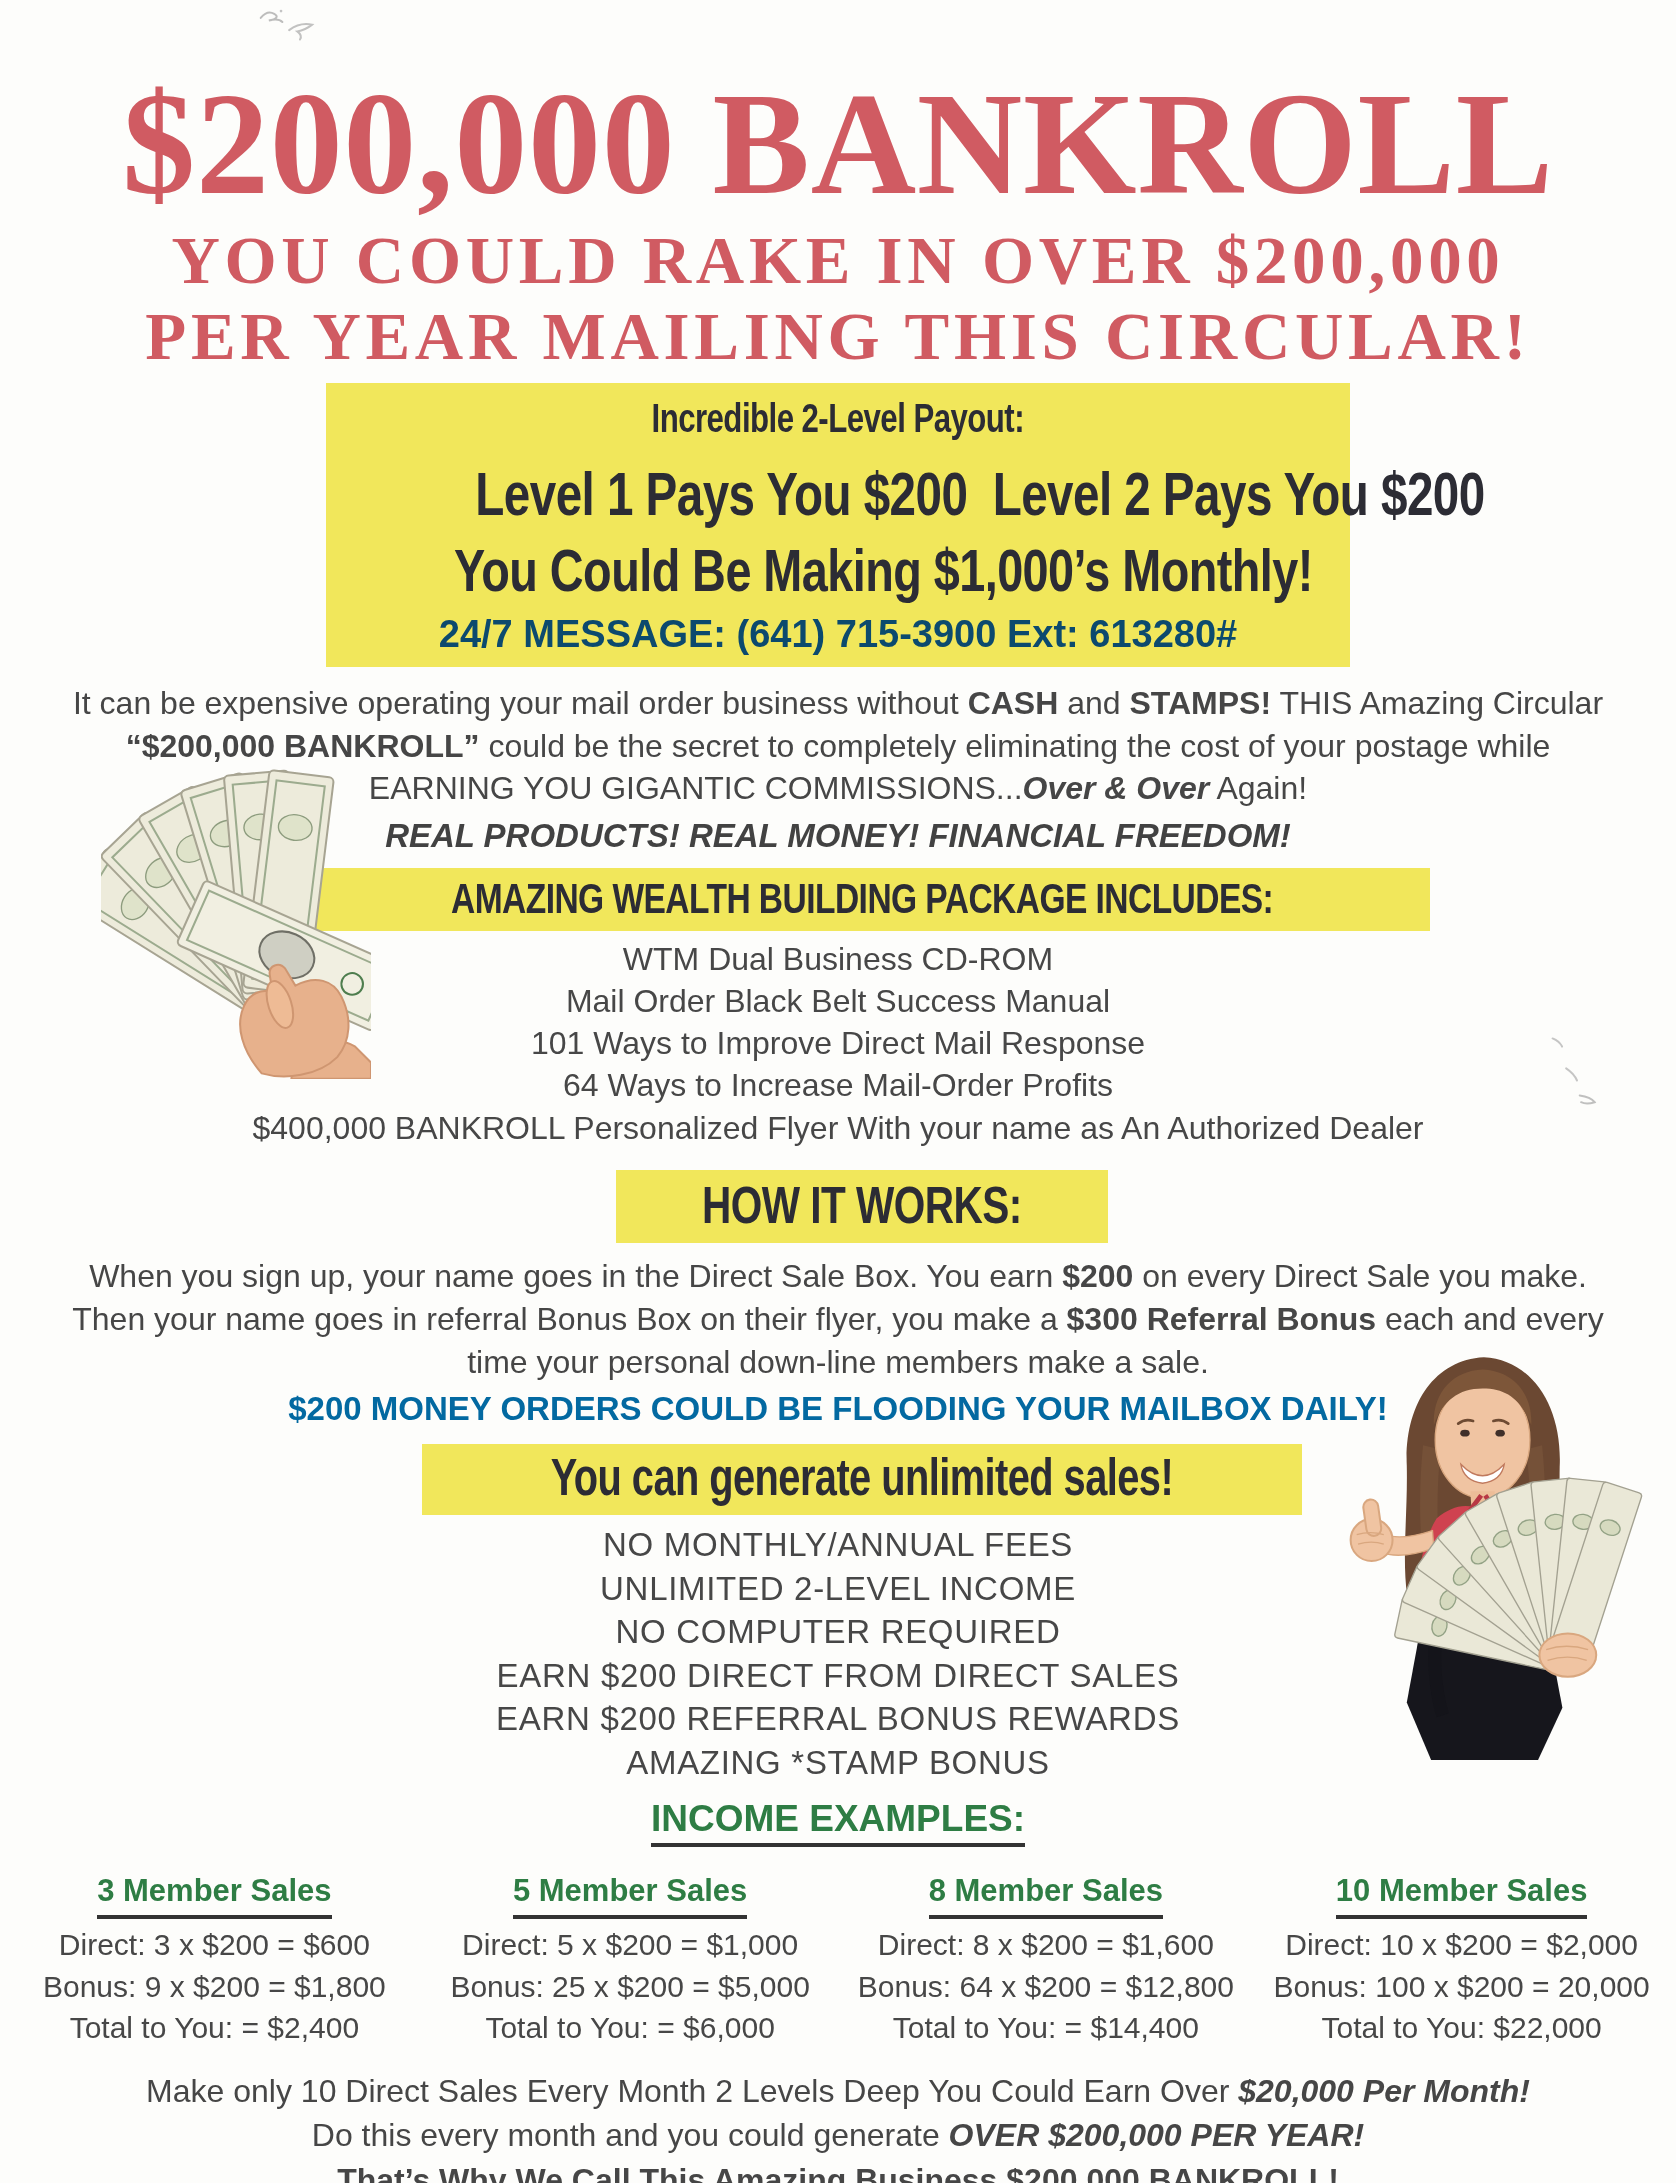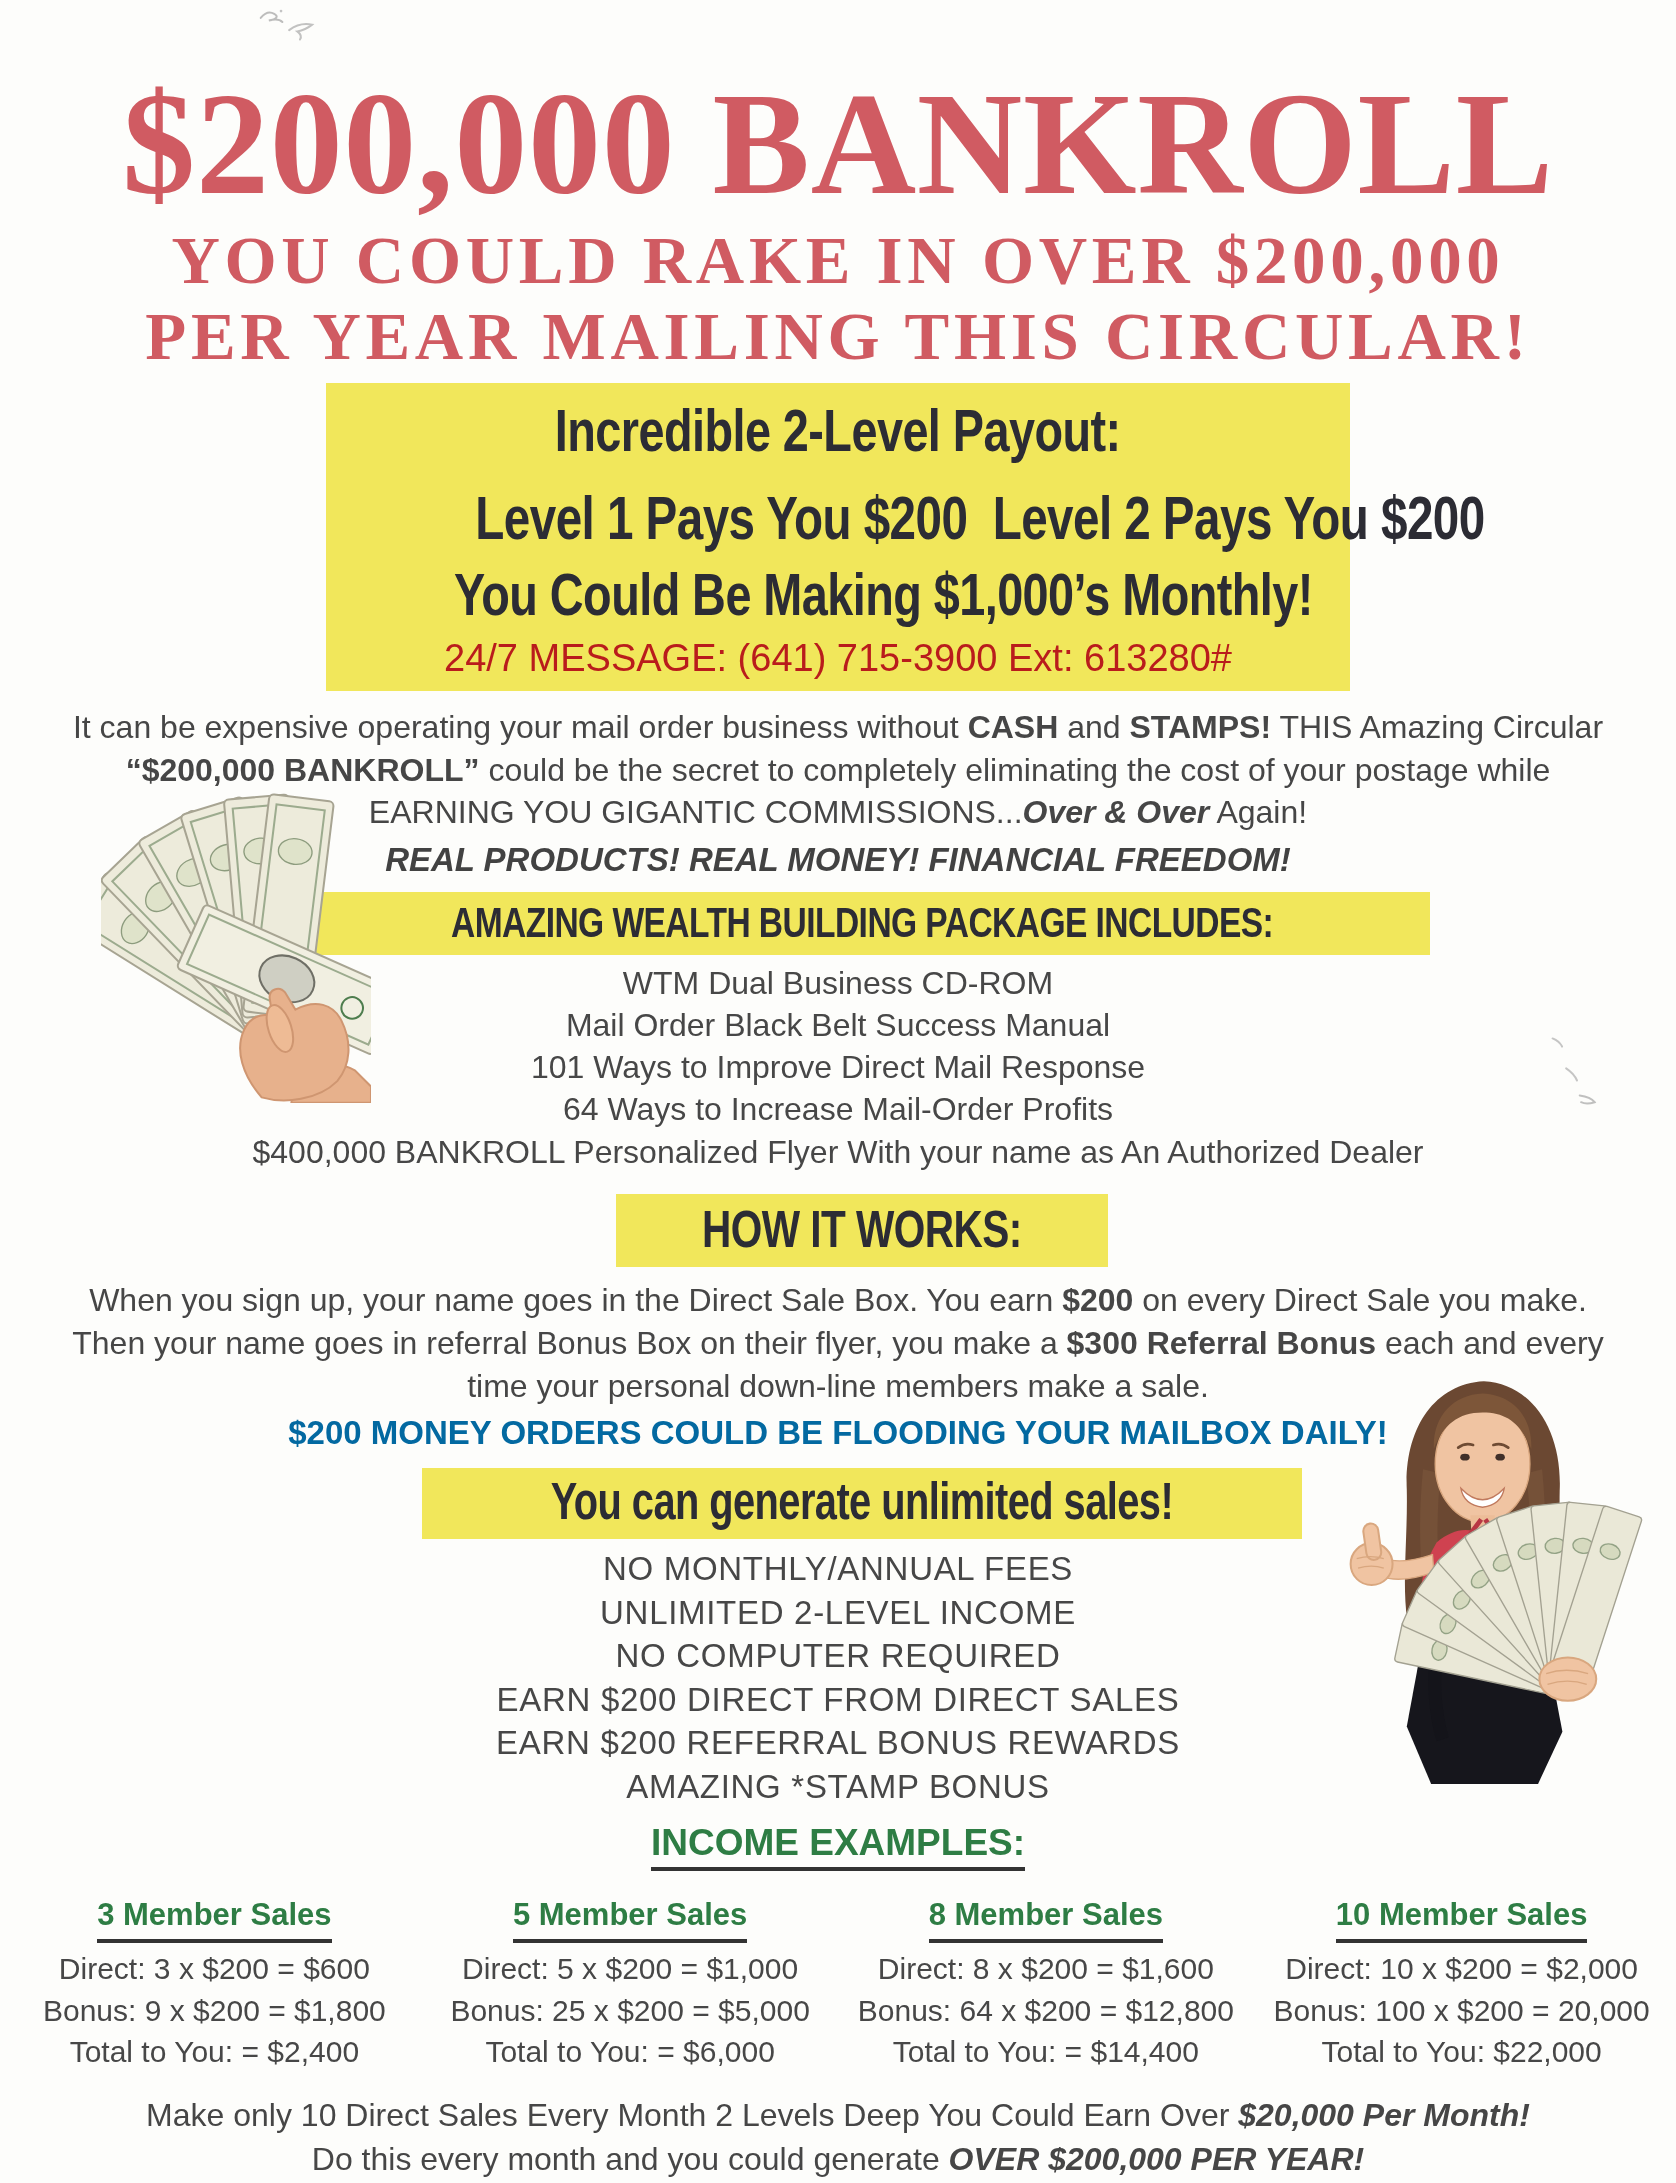--- a/index.html
+++ b/index.html
@@ -39,25 +39,25 @@
     display:inline-block; transform:scaleX(.78); transform-origin:50% 50%;
     font-weight:700; color:var(--ink,#2c2c34); white-space:nowrap;
     letter-spacing:-0.7px; line-height:1.08;
   }
 
   
   .payout{
     width:1024px; margin:10.8px auto 0; text-align:center;
     padding:13.5px 6.8px 10.8px;
   }
-  .payout .row1{ font-size:60px;text-decoration:underline; }
+  .payout .row1{ font-size:40px;text-decoration:underline; }
   .payout .row2{ font-size:61px; margin-top:18px; }
   .payout .row3{ font-size:60px; margin-top:6.8px; }
   .hotline{
-    margin-top:8px; font-size:38px; font-weight:400; color:#b91c1c;
+    margin-top:8px; font-size:38px; font-weight:700; color:#0c4a6e;
     letter-spacing:0;
   }
 
   
   .body{ font-size:32px; line-height:1.34; color:#464646; text-align:center; }
   .intro{ width:1542px; margin:15px auto 0; }
   .tagline{ margin-top:4px; font-size:33px; color:#424242; }
 
   .sec{ position:relative; }
   .bar-wrap{ text-align:center;padding-left:48px; }

